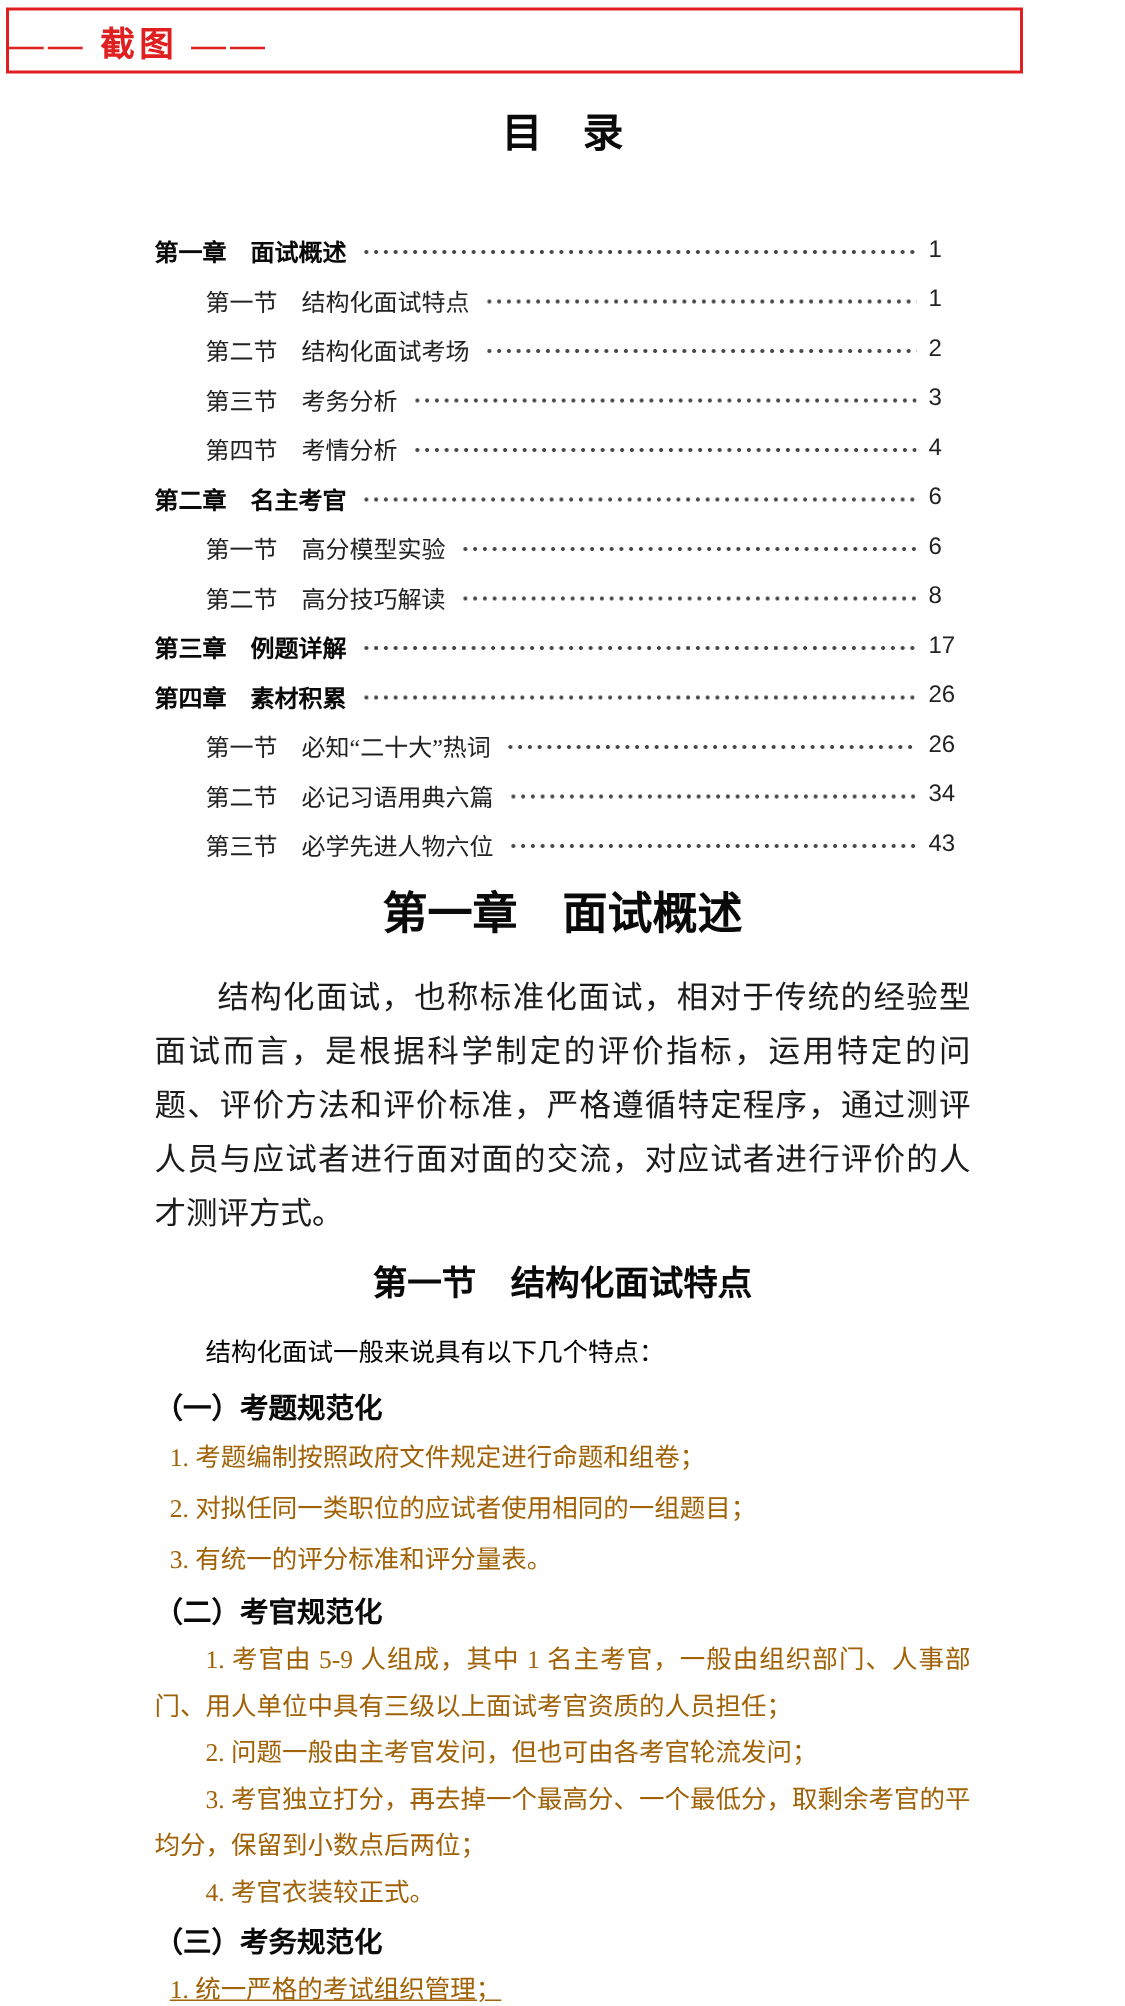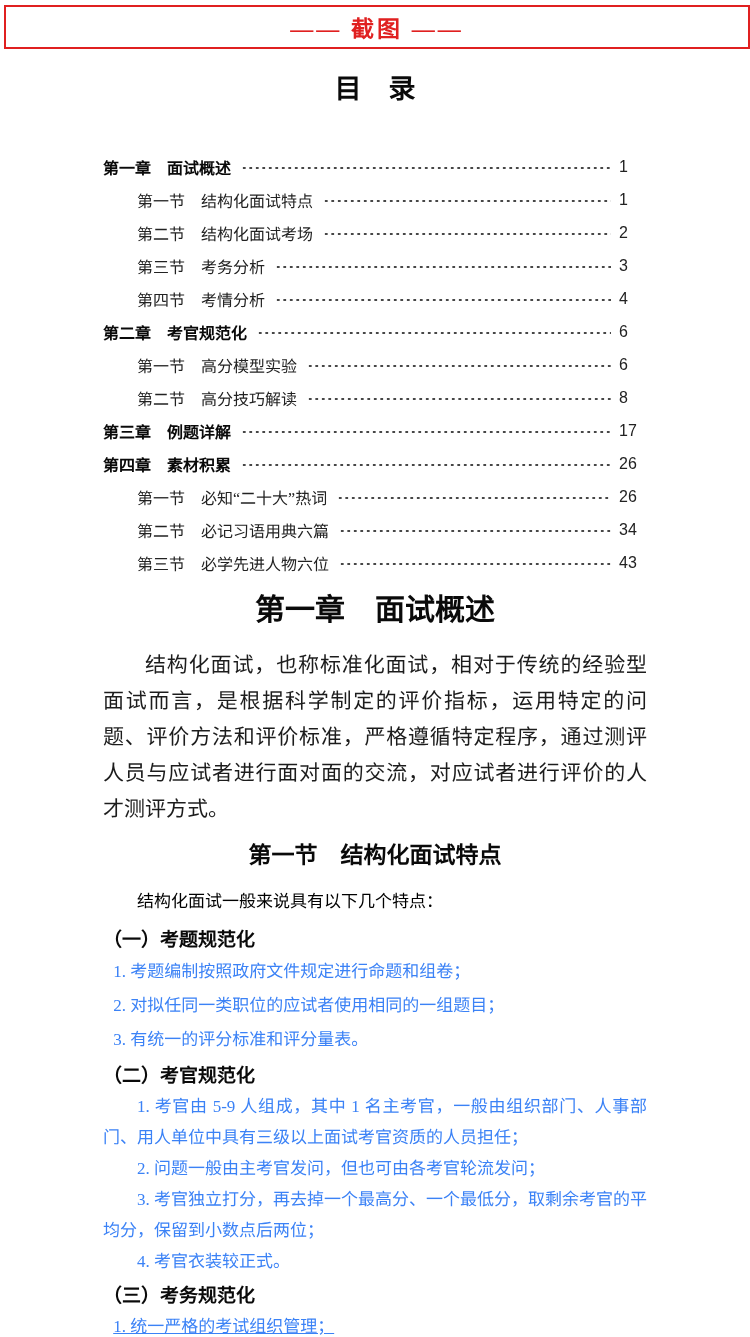--- a/index.html
+++ b/index.html
@@ -14,27 +14,27 @@
     overflow: hidden;
     color: #111;
     font-family: "Liberation Serif", serif;
   }
 
   
   .banner {
     position: absolute;
     left: 4px;
     top: 5px;
-    width: 746px;
+    width: 678px;
     height: 44px;
     border: 2px solid #e02020;
     box-sizing: border-box;
     display: flex;
     align-items: center;
-    justify-content: center;
+    justify-content: flex-start;
   }
   .banner-text {
     color: #e02020;
     font-weight: bold;
     font-size: 23px;
     letter-spacing: 3px;
     font-family: "Liberation Serif", serif;
   }
 
   
@@ -138,21 +138,21 @@
     line-height: 30px;
     color: #0a0a0a;
   }
   .sub-title.first {
     margin-top: 6px;
   }
   .sub-items p {
     margin: 0;
     font-size: 17px;
     text-align: justify;
-    color: #3b82f6;
+    color: #a16207;
   }
   .sub-items.plain p {
     line-height: 34px;
     text-indent: 0.6em;
   }
   .sub-items.wrap p {
     line-height: 31px;
     text-indent: 2em;
   }
   .sub-items.last p {
@@ -192,21 +192,21 @@
       <span class="toc-label">第三节　考务分析</span>
       <span class="toc-leader"></span>
       <span class="toc-page">3</span>
     </div>
     <div class="toc-row section">
       <span class="toc-label">第四节　考情分析</span>
       <span class="toc-leader"></span>
       <span class="toc-page">4</span>
     </div>
     <div class="toc-row chapter">
-      <span class="toc-label">第二章　考官规范化</span>
+      <span class="toc-label">第二章　名主考官</span>
       <span class="toc-leader"></span>
       <span class="toc-page">6</span>
     </div>
     <div class="toc-row section">
       <span class="toc-label">第一节　高分模型实验</span>
       <span class="toc-leader"></span>
       <span class="toc-page">6</span>
     </div>
     <div class="toc-row section">
       <span class="toc-label">第二节　高分技巧解读</span>

